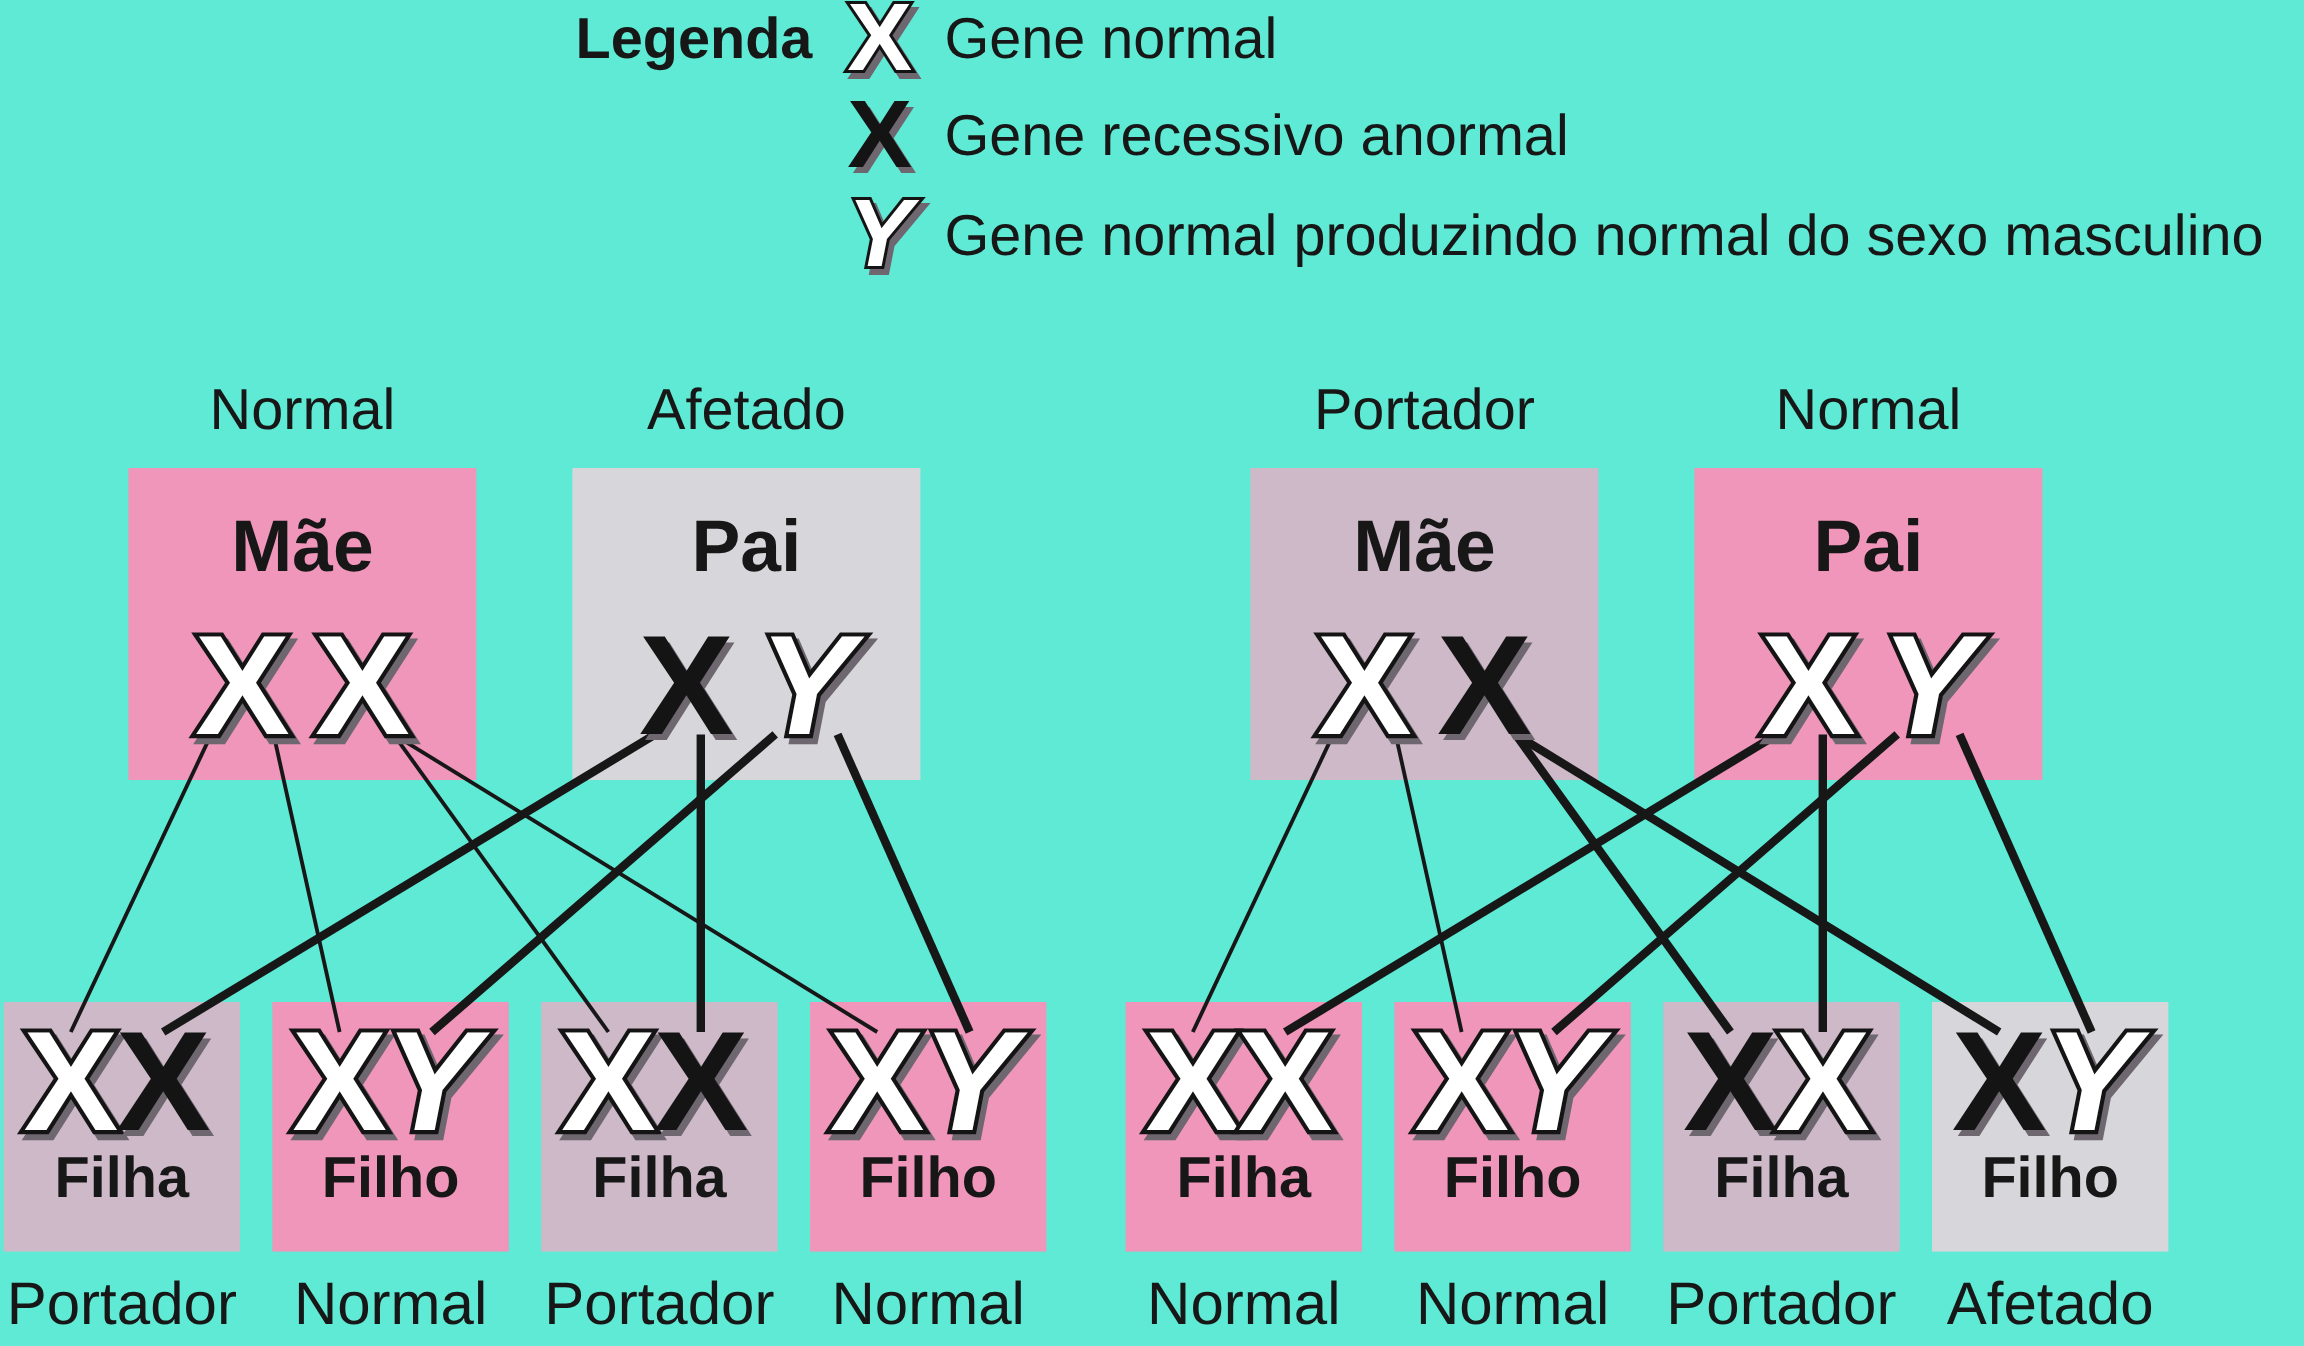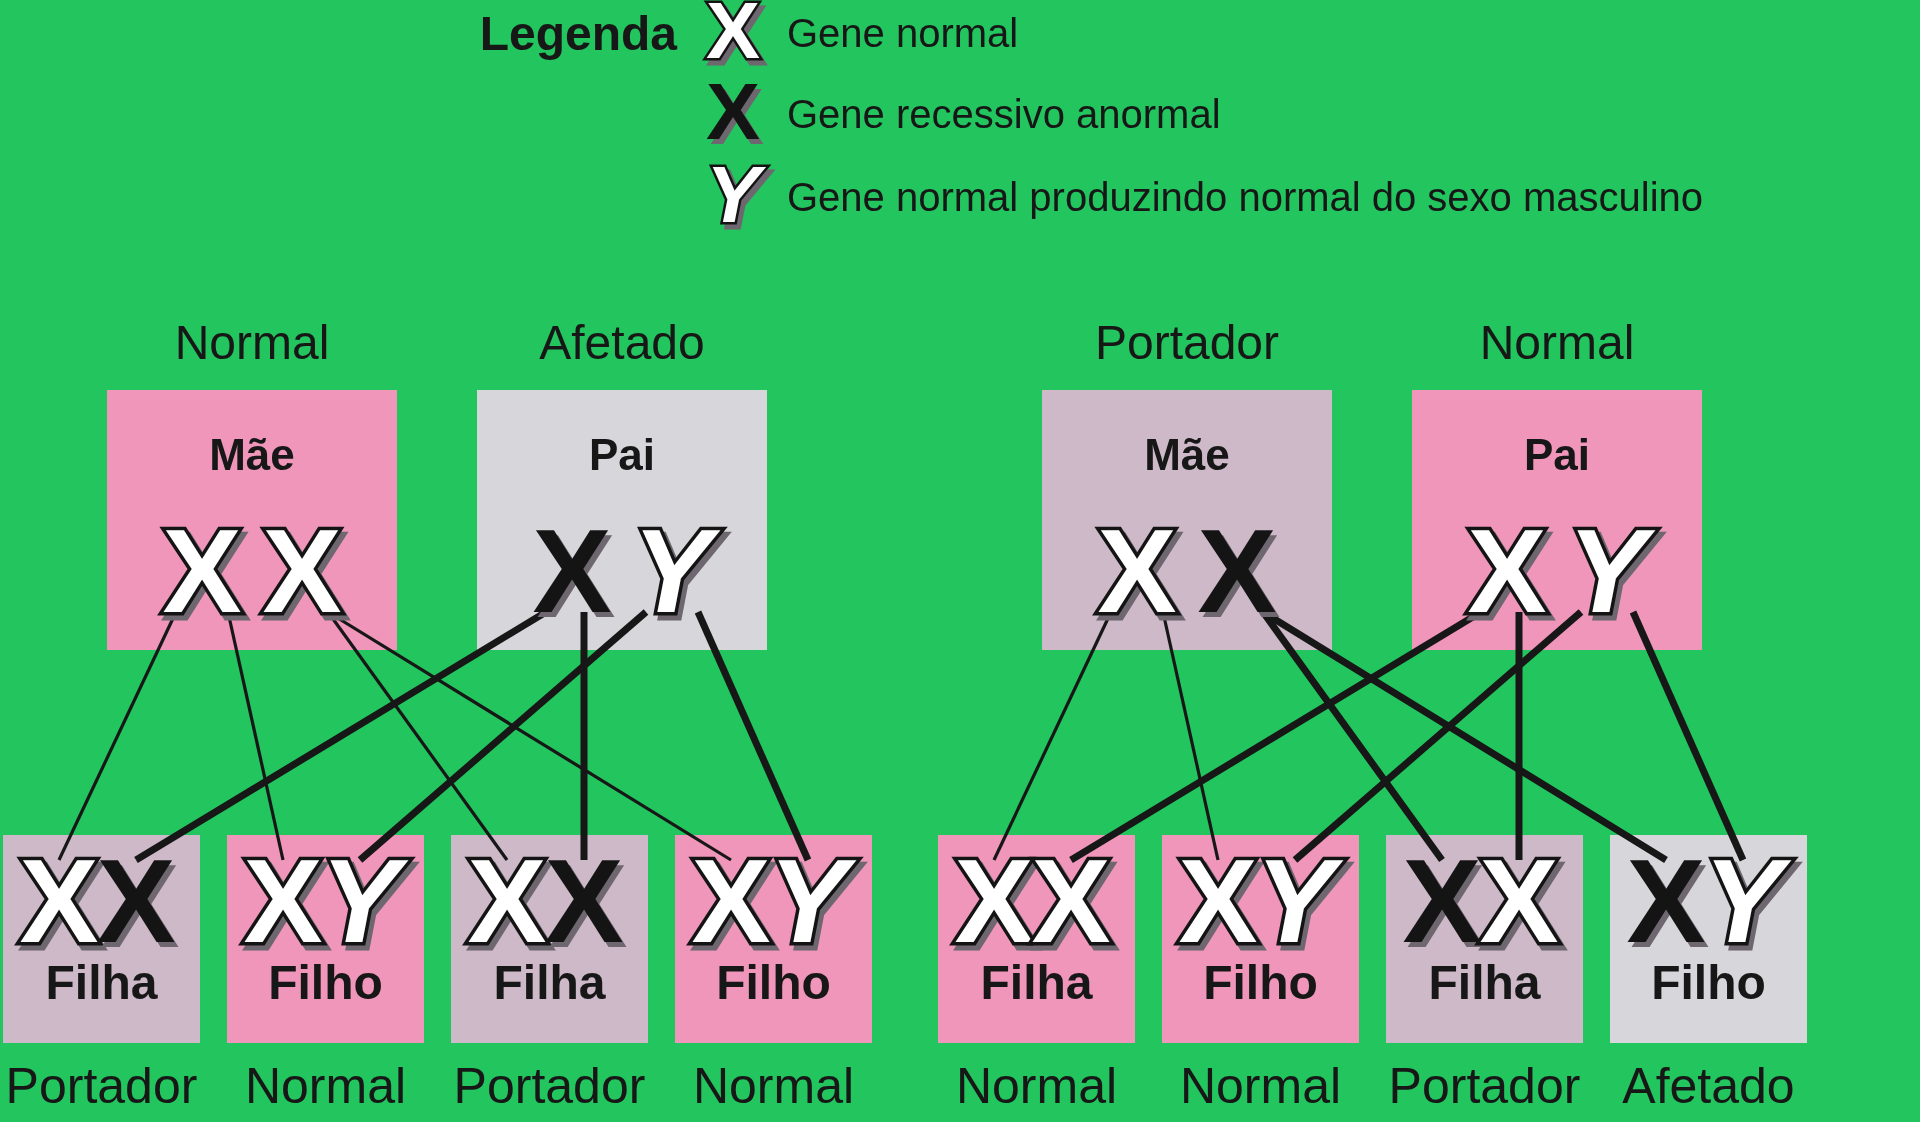--- a/index.html
+++ b/index.html
@@ -1,27 +1,27 @@
 <!DOCTYPE html>
 <html><head>
 <meta charset="utf-8">
 <style>
   html,body{margin:0;padding:0;background:#ffffff;}
   #stage{
-    position:relative;width:1920px;height:1122px;overflow:hidden;background:#22c55e;
+    position:relative;width:1920px;height:1122px;overflow:hidden;background:#5eead4;
     font-family:"Liberation Sans", sans-serif;color:#171717;
   }
   .box{position:absolute;z-index:1;}
   #lines{position:absolute;left:0;top:0;z-index:2;}
   .lbl{position:absolute;transform:translate(-50%,-50%);white-space:nowrap;z-index:4;color:#171717;}
   .lbl.right-align{transform:translate(-100%,-50%);}
   .legend-title{font-size:48px;font-weight:bold;}
-  .legend-text{font-size:40px;transform:translate(0,-50%);}
+  .legend-text{font-size:48px;transform:translate(0,-50%);}
   .status-top{font-size:48px;}
-  .role{font-size:44px;font-weight:bold;text-align:right;}
+  .role{font-size:61px;font-weight:bold;text-align:right;}
   .child-role{font-size:48px;font-weight:bold;}
   .status-bottom{font-size:50px;}
   .letter{position:absolute;z-index:3;line-height:0;}
 </style>
 </head>
 <body>
 
 <div id="stage">
   <div id="legend">
     <div class="lbl right-align legend-title" style="left:677px;top:33px;">Legenda</div>

